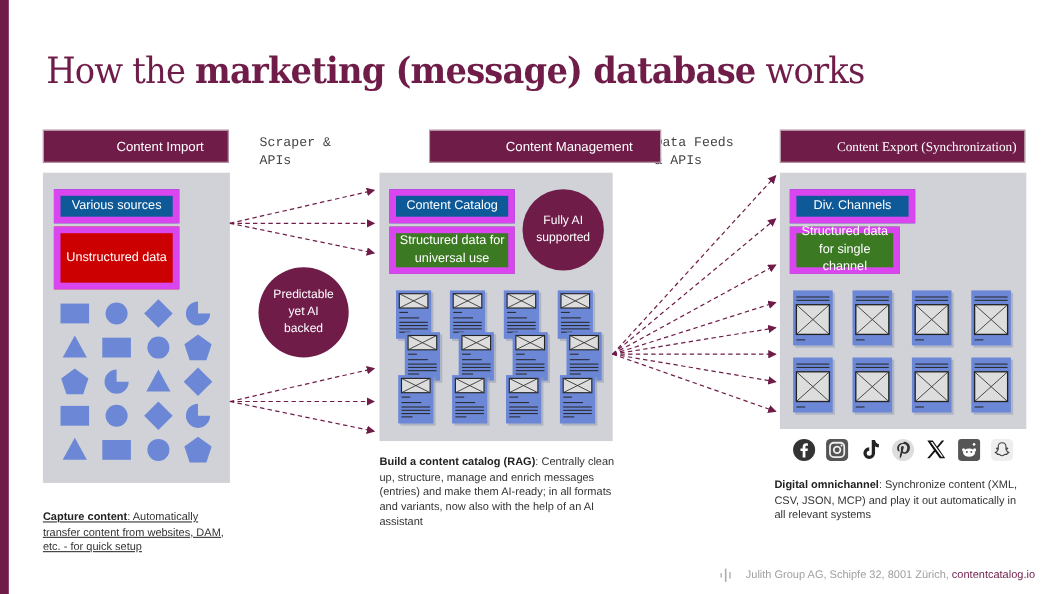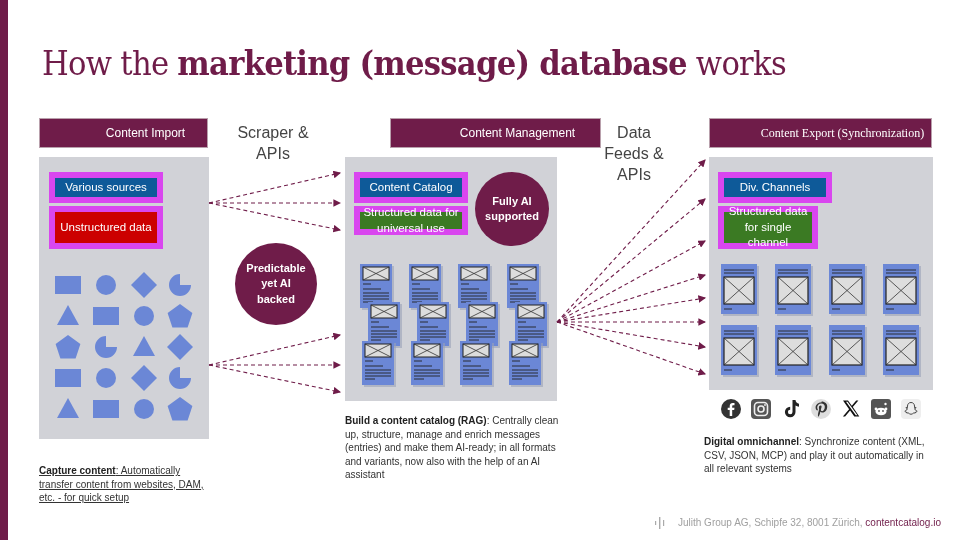--- a/index.html
+++ b/index.html
@@ -13,23 +13,23 @@
 
   .header-box { position: absolute; height: 30px; background: #6f1c49; color: #fff; font-size: 12px; display: flex; align-items: center; justify-content: center; border: 1px solid #b9a0ac; padding-left: 44px; }
 
   .panel { position: absolute; background: #d1d2d7; }
 
   .label-box { position: absolute; color: #fff; font-size: 11.5px; display: flex; align-items: center; justify-content: center; text-align: center; line-height: 1.35; border: 6px solid #d946ef; }
   .blue { background: #0e5a99; }
   .red { background: #cc0000; }
   .green { background: #3b7a23; }
 
-  .circle { position: absolute; border-radius: 50%; background: #6f1c49; color: #fff; font-size: 11px; display: flex; align-items: center; justify-content: center; text-align: center; line-height: 1.4; font-weight: bold; }
-
-  .conn-label { position: absolute; font-size: 16px; color: #444; text-align: center; line-height: 1.3; }
+  .circle { position: absolute; border-radius: 50%; background: #6f1c49; color: #fff; font-size: 11px; display: flex; align-items: center; justify-content: center; text-align: center; line-height: 1.4; }
+
+  .conn-label { position: absolute; font-size: 12px; color: #444; text-align: left; line-height: 1.3; font-family: Liberation Mono, monospace; }
 
   .desc { position: absolute; font-size: 10px; color: #333; line-height: 1.35; }
   .desc b { font-weight: bold; color: #222; }
 
   svg.overlay { position: absolute; left: 0; top: 0; }
 
   .footer { position: absolute; left: 678px; top: 517px; font-size: 10px; color: #a0a0a0; white-space: nowrap; }
   .footer .link { color: #6f1c49; }
   .footer-logo { position: absolute; left: 654px; top: 516px; }
 
@@ -39,21 +39,21 @@
 </head>
 <body>
 
 <div class="side-bar"></div>
 
 <div class="title"><span>How the </span><b>marketing (message) database</b><span> works</span></div>
 
 <div class="header-box" style="left:39px;top:118px;width:169px;">Content Import</div>
 <div class="panel" style="left:39px;top:157px;width:170px;height:282px;"></div>
 <div class="label-box blue" style="left:49px;top:172px;width:114px;height:31px;">Various sources</div>
-<div class="label-box red" style="left:49px;top:206px;width:114px;height:43px;">Unstructured data</div>
+<div class="label-box red" style="left:49px;top:206px;width:114px;height:57px;">Unstructured data</div>
 <svg class="overlay" id="shapes-svg" width="960" height="540">
     <rect x="55" y="276" width="26" height="18" fill="#6b87d6"></rect>
     <circle cx="106" cy="285" r="10" fill="#6b87d6"></circle>
     <polygon points="144,272 157,285 144,298 131,285" fill="#6b87d6"></polygon>
     <path d="M180,285 L180,274 A11,11 0 1,0 191,285 Z" fill="#6b87d6"></path>
     <polygon points="68,305 79,325 57,325" fill="#6b87d6"></polygon>
     <rect x="93" y="307" width="26" height="18" fill="#6b87d6"></rect>
     <circle cx="144" cy="316" r="10" fill="#6b87d6"></circle>
     <polygon points="180.0,304.0 192.4,313.0 187.6,327.5 172.4,327.5 167.6,313.0" fill="#6b87d6"></polygon>
     <polygon points="68.0,335.0 80.4,344.0 75.6,358.5 60.4,358.5 55.6,344.0" fill="#6b87d6"></polygon>
@@ -71,21 +71,21 @@
   </svg>
 <div class="desc" style="left:39px;top:464px;width:175px;text-decoration:underline;"><b>Capture content</b><span>: Automatically transfer content from websites, DAM, etc. - for quick setup</span></div>
 
 <div class="conn-label" style="left:236px;top:123px;width:74px;">Scraper &amp; APIs</div>
 <div class="circle" style="left:235px;top:243px;width:82px;height:82px;padding:0 8px;">Predictable yet AI backed</div>
 <div class="conn-label" style="left:595px;top:123px;width:78px;">Data Feeds &amp; APIs</div>
 
 <div class="header-box" style="left:346px;top:118px;width:211px;margin-left:44px;">Content Management</div>
 <div class="panel" style="left:345px;top:157px;width:212px;height:244px;"></div>
 <div class="label-box blue" style="left:354px;top:172px;width:114px;height:31px;">Content Catalog</div>
-<div class="label-box green" style="left:354px;top:206px;width:114px;height:29px;">Structured data for universal use</div>
+<div class="label-box green" style="left:354px;top:206px;width:114px;height:43px;">Structured data for universal use</div>
 <div class="circle" style="left:475px;top:172px;width:74px;height:74px;padding:0 6px;">Fully AI supported</div>
 <svg class="overlay" id="catalog-svg" width="960" height="540">
     <g>
       <rect x="362" y="266" width="32" height="44" fill="#9aa2b8" opacity="0.6"></rect>
       <rect x="360" y="264" width="32" height="44" fill="#6b87d6"></rect>
       <rect x="363" y="267" width="26" height="13" fill="#ddd" stroke="#222" stroke-width="1"></rect>
       <line x1="363" y1="267" x2="389" y2="280" stroke="#333" stroke-width="0.8"></line>
       <line x1="389" y1="267" x2="363" y2="280" stroke="#333" stroke-width="0.8"></line>
       <line x1="363" y1="284" x2="371" y2="284" stroke="#222" stroke-width="0.9"></line>
       <line x1="363" y1="289" x2="381" y2="289" stroke="#222" stroke-width="0.9"></line>

